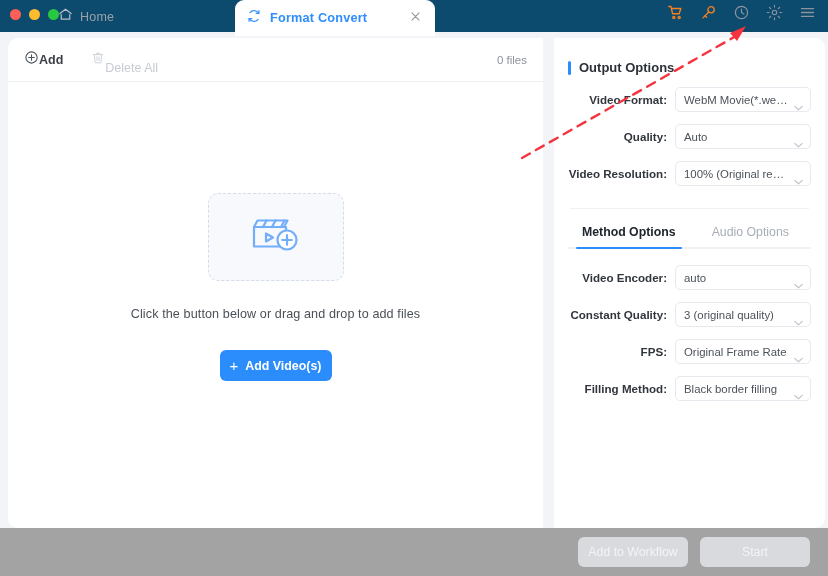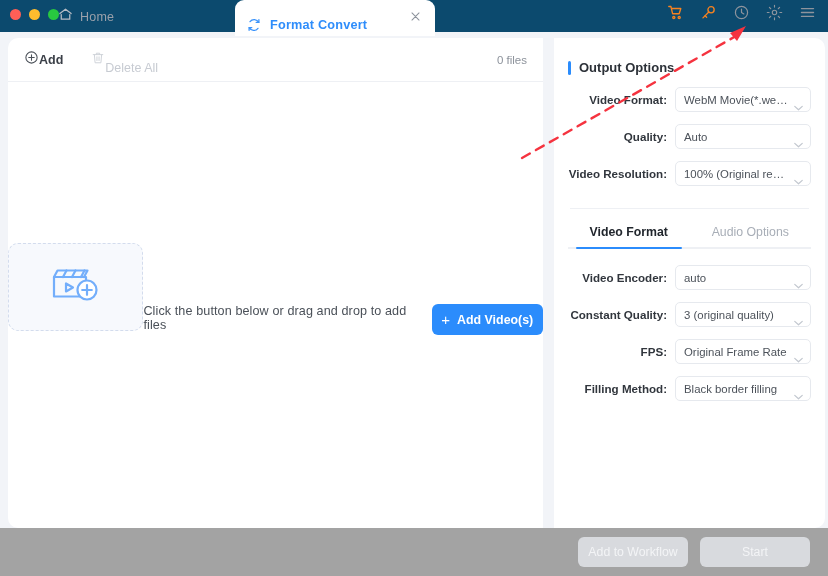--- a/index.html
+++ b/index.html
@@ -33,21 +33,21 @@
     position: absolute; left: 58px; top: 5px;
     height: 23px; display: flex; align-items: center; gap: 7px;
   }
   .home-label { font-size: 12.5px; color: #9aa0aa; letter-spacing: .2px; }
 
   .convert-tab {
     position: absolute; left: 235px; top: 0px;
     width: 200px; height: 32px;
     background: #ffffff;
     border-radius: 9px 9px 0 0;
-    display: flex; align-items: flex-start; padding: 18px 12px;
+    display: flex; align-items: center; padding: 18px 12px;
   }
   .convert-tab .tab-title {
     font-size: 12.7px; font-weight: bold; color: #2e8dfb;
     margin-left: 9px; letter-spacing: .2px;
   }
   .convert-tab .tab-close {
     position: absolute; right: 13px; top: 9px;
     width: 13px; height: 13px;
     color: #9aa0aa;
   }
@@ -74,21 +74,21 @@
   .tb-btn.add { margin-right: 28px; }
   .tb-add-label { font-size: 12.5px; color: #3a3f47; font-weight: bold; }
   .tb-del-label { font-size: 12.5px; color: #c7cbd2; margin-top: 16px; }
   .files-count {
     margin-left: auto; font-size: 11.5px; color: #8c929b;
   }
 
   .dropzone-wrap {
     position: relative;
     height: 446px;
-    display: flex; flex-direction: row;
+    display: flex; flex-direction: column;
     align-items: center; justify-content: center;
   }
   .dz-box {
     width: 136px; height: 88px;
     border: 1.6px dashed #d3dced;
     border-radius: 10px;
     background: #f7f9fd;
     display: flex; align-items: center; justify-content: center;
     margin-top: -36px;
   }
@@ -355,21 +355,21 @@
           <svg width="9" height="6" viewBox="0 0 12 8" fill="none" stroke="#c2c7cf" stroke-width="1.6" stroke-linecap="round" stroke-linejoin="round">
               <path d="M1 1.8 6 6.4l5-4.6"></path>
             </svg>
         </span>
       </div>
     </div>
 
     <div class="divider"></div>
 
     <div class="tabs">
-      <div class="tab active">Video Format</div>
+      <div class="tab active">Method Options</div>
       <div class="tab inactive">Audio Options</div>
       <span class="tabs-underline"></span>
       <span class="tabs-indicator"></span>
     </div>
 
     <div class="opts">
 
       <div class="field-row">
         <span class="field-label">Video Encoder:</span>
         <div class="select-box">

